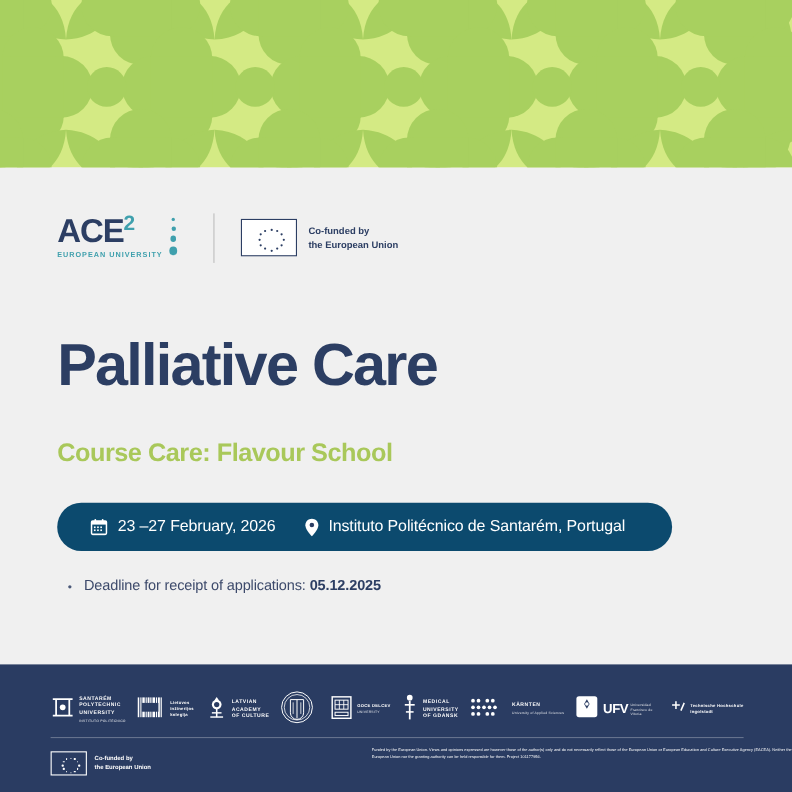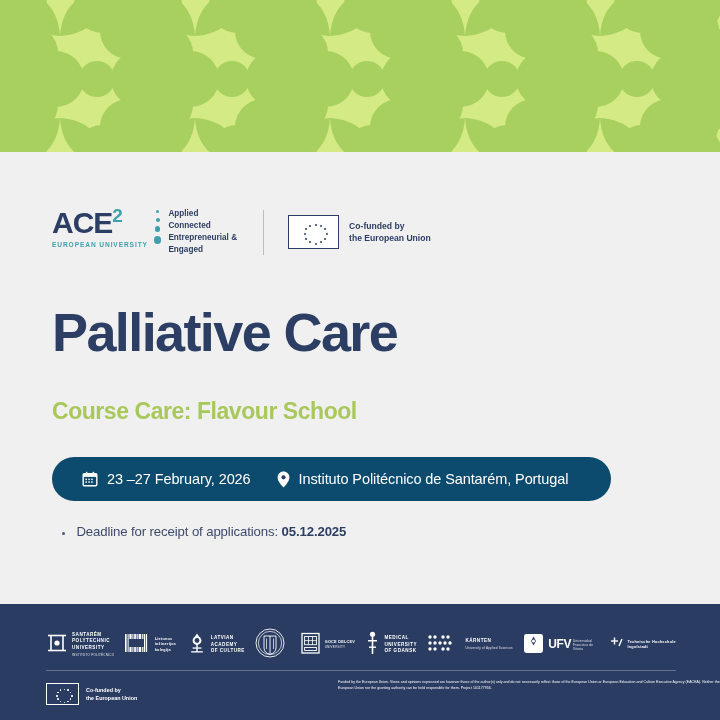--- a/index.html
+++ b/index.html
@@ -13,21 +13,21 @@
 
   
   #banner {
     position:absolute; left:0; top:0; width:720px; height:152px;
     background:#d4ea84; overflow:hidden;
   }
   #banner svg { display:block; width:720px; height:152px; }
 
   
   #logo-row {
-    position:absolute; left:52px; top:206px; width:620px; height:52px;
+    position:absolute; left:52px; top:190px; width:620px; height:52px;
     display:flex; align-items:center;
   }
   .ace-logo { display:flex; align-items:flex-start; }
   .ace-word-block { display:flex; flex-direction:column; }
   .ace-word {
     font-size:30px; font-weight:bold; letter-spacing:-1px;
     color:#2c3e63; line-height:1; display:flex; align-items:flex-start;
   }
   .ace-sup { color:#3fa0ad; font-size:19px; font-weight:bold; line-height:1; margin-top:-2px; }
   .ace-sub {
@@ -206,26 +206,20 @@
         <span>ACE</span>
           <span class="ace-sup">2</span>
       </div>
       <div class="ace-sub">EUROPEAN UNIVERSITY</div>
     </div>
     <div class="ace-dots">
       <i></i>
         <i></i>
         <i></i>
         <i></i>
-    </div>
-    <div class="ace-tagline">
-      <span>Applied</span>
-      <span>Connected</span>
-      <span>Entrepreneurial &amp;</span>
-      <span>Engaged</span>
     </div>
   </div>
 
   <div class="divider-v"></div>
 
   <div class="eu-block">
     <div class="eu-flag" id="eu-flag-head">
         <i style="left: 25.5px; top: 7.5px;"></i>
         <i style="left: 31px; top: 8.77276px;"></i>
         <i style="left: 35.0263px; top: 12.25px;"></i>

